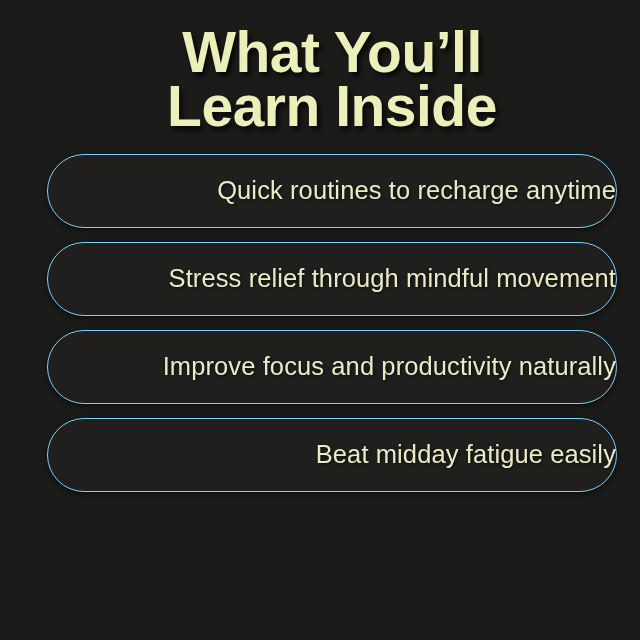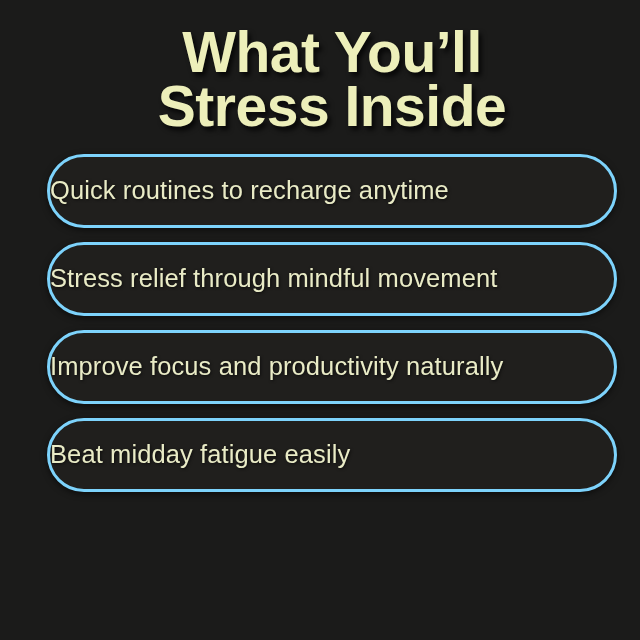--- a/index.html
+++ b/index.html
@@ -54,47 +54,47 @@
     width: 570px;
     display: flex;
     flex-direction: column;
     gap: 14px;
   }
   .pill {
     position: relative;
     box-sizing: border-box;
     width: 570px;
     height: 74px;
-    border: 3px solid #7dd3fc;
+    border: 1px solid #7dd3fc;
     border-radius: 37px;
     background: #201f1d;
     display: flex;
     align-items: center;
-    justify-content: flex-start;
+    justify-content: flex-end;
     box-shadow: 0 2px 6px rgba(0,0,0,0.55);
   }
   .pill-label {
     color: #e9ebc6;
     font-family: "Liberation Sans", sans-serif;
     font-weight: 400;
     font-size: 25.5px;
     letter-spacing: 0.1px;
     line-height: 1;
     white-space: nowrap;
     text-shadow: 1px 1px 3px rgba(0,0,0,0.6);
   }
 </style>
 </head>
 <body>
 
 <div id="poster">
 
   <div class="title-block">
     <span class="title-line line-1">What You’ll</span>
-    <span class="title-line line-2">Stress Inside</span>
+    <span class="title-line line-2">Learn Inside</span>
   </div>
 
   <div class="pill-list">
 
     <div class="pill">
       <span class="pill-label">Quick routines to recharge anytime</span>
     </div>
 
     <div class="pill">
       <span class="pill-label">Stress relief through mindful movement</span>

